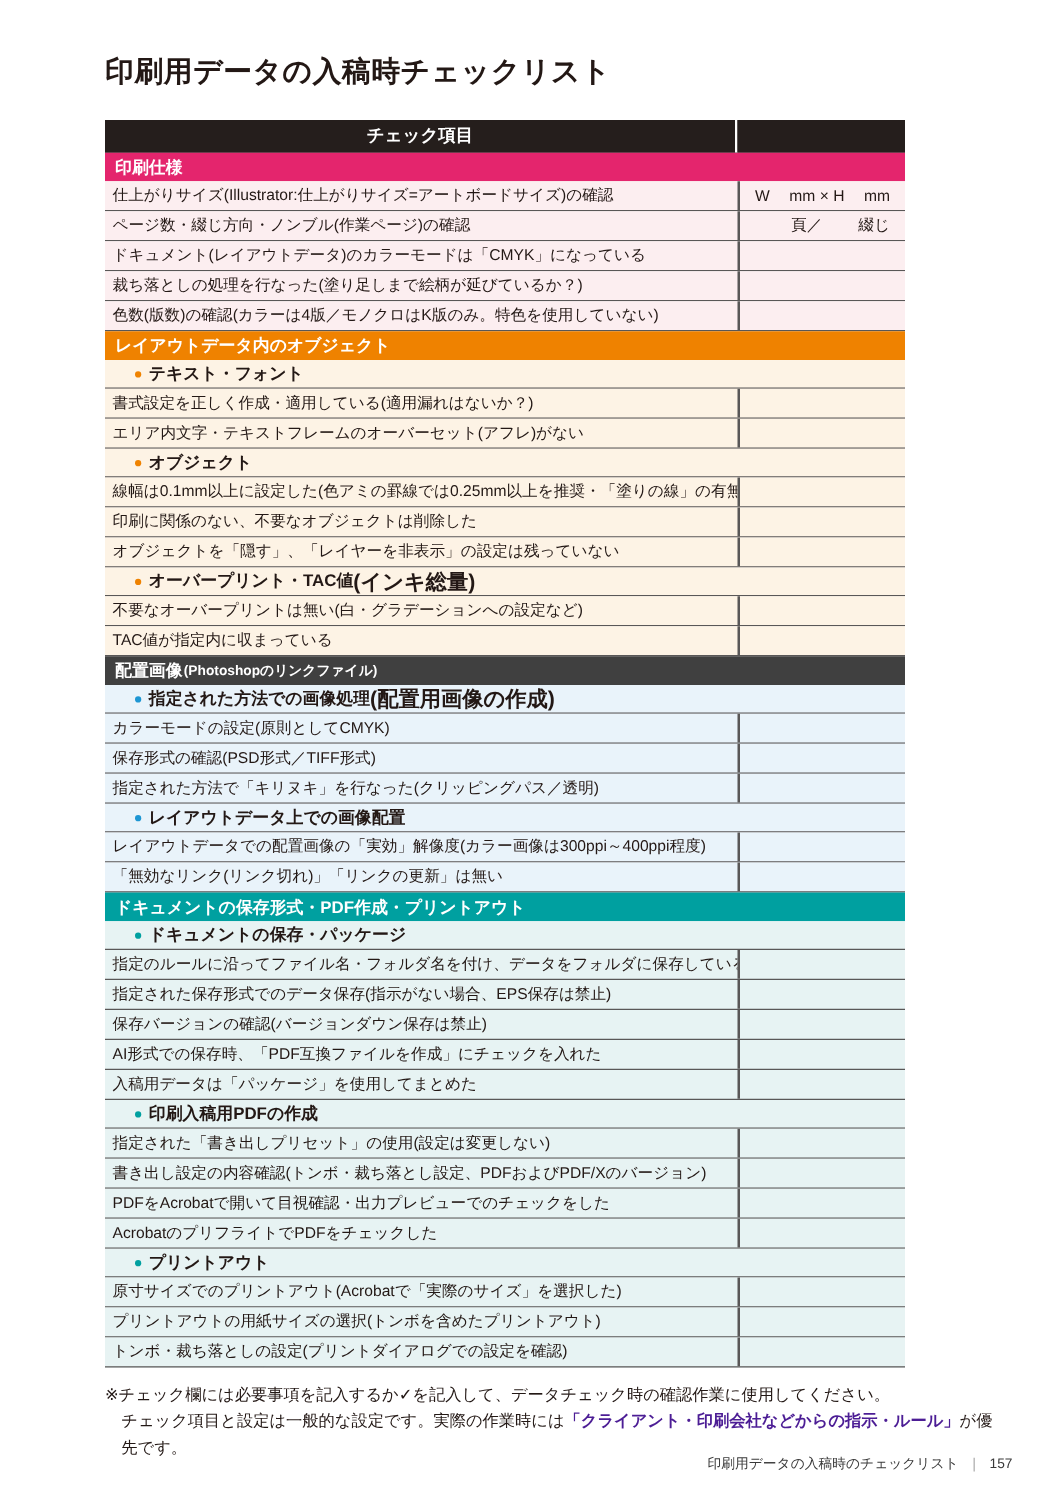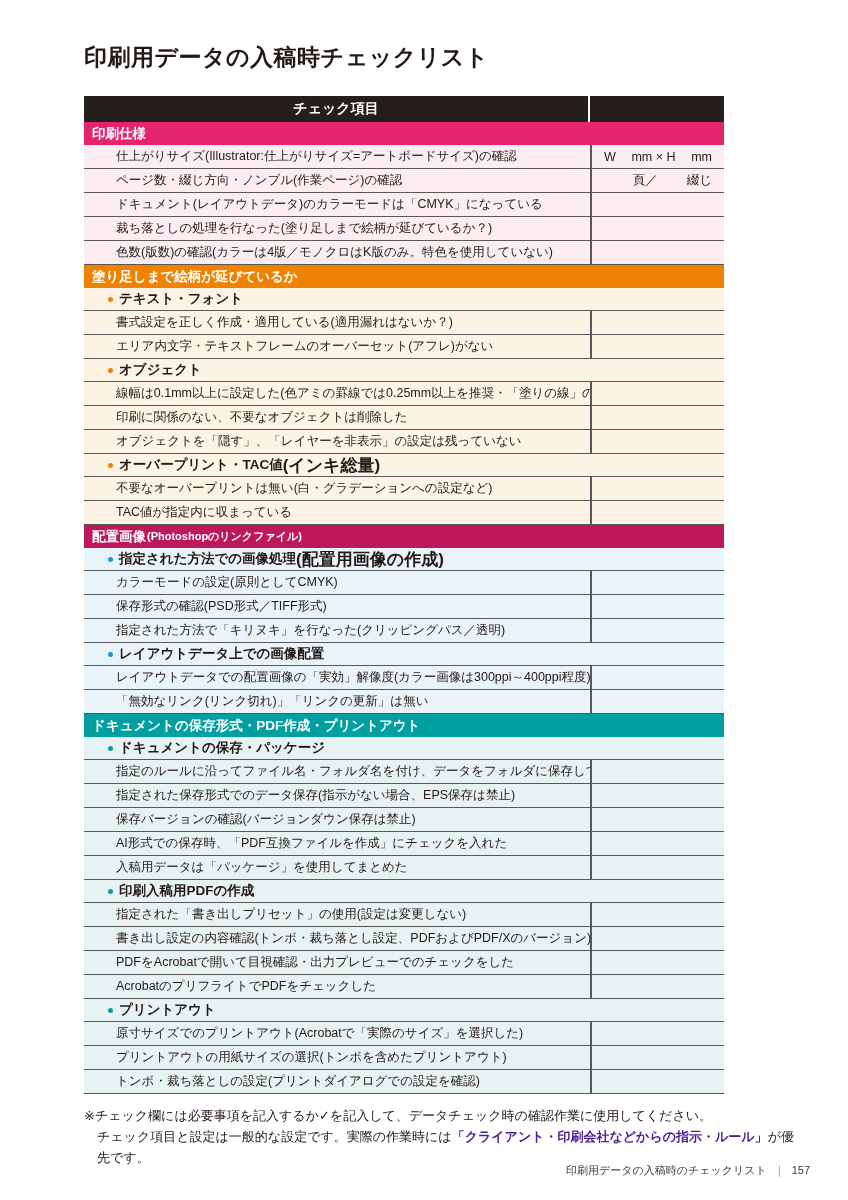--- a/index.html
+++ b/index.html
@@ -24,21 +24,21 @@
   .section-header .small { font-size: 11px; font-weight: bold; margin-left: 1px; }
 
   
   .sub-row { height: 23px; display: flex; align-items: center; padding-left: 24px;
              border-bottom: 1px solid #595757; font-size: 13.5px; font-weight: bold; color: #231815; }
   .bullet { width: 5px; height: 5px; border-radius: 50%; margin-right: 6px; flex: 0 0 auto; }
   .small.dark { font-size: 17px; font-weight: bold; color: #231815; }
 
   
   .item-row { height: 24px; display: flex; border-bottom: 1px solid #595757; }
-  .item-left { flex: 0 0 506px; padding-left: 32px; padding-right: 6px; font-size: 12.5px;
+  .item-left { flex: 0 0 506px; padding-left: 6px; padding-right: 6px; font-size: 12.5px;
                display: flex; align-items: center; white-space: nowrap; overflow: hidden; }
   .item-check { flex: 1; border-left: 2px solid #595757; display: flex; align-items: center;
                 justify-content: space-between; padding: 0 12px; font-size: 12.5px; }
 
   
   .notes { margin-top: 11px; font-size: 13px; line-height: 1.62; color: #231815; }
   .notes .note2 { padding-left: 13px; }
   .notes .red { color: #4c1d95; font-weight: bold; }
 
   
@@ -83,21 +83,21 @@
         </div>
         <div class="item-row" style="background: rgb(252, 238, 240);">
           <div class="item-left">裁ち落としの処理を行なった(塗り足しまで絵柄が延びているか？)</div>
           <div class="item-check"></div>
         </div>
         <div class="item-row" style="background: rgb(252, 238, 240);">
           <div class="item-left">色数(版数)の確認(カラーは4版／モノクロはK版のみ。特色を使用していない)</div>
           <div class="item-check"></div>
         </div>
         <div class="section-header" style="background: rgb(239, 130, 0);">
-          <span>塗り足しまで絵柄が延びているか</span>
+          <span>レイアウトデータ内のオブジェクト</span>
         </div>
         <div class="sub-row" style="background: rgb(253, 243, 229);">
           <span class="bullet" style="background: rgb(239, 130, 0);"></span>
           <span>テキスト・フォント</span>
         </div>
         <div class="item-row" style="background: rgb(253, 243, 229);">
           <div class="item-left">書式設定を正しく作成・適用している(適用漏れはないか？)</div>
           <div class="item-check"></div>
         </div>
         <div class="item-row" style="background: rgb(253, 243, 229);">
@@ -126,21 +126,21 @@
           <span class="small dark">(インキ総量)</span>
         </div>
         <div class="item-row" style="background: rgb(253, 243, 229);">
           <div class="item-left">不要なオーバープリントは無い(白・グラデーションへの設定など)</div>
           <div class="item-check"></div>
         </div>
         <div class="item-row" style="background: rgb(253, 243, 229);">
           <div class="item-left">TAC値が指定内に収まっている</div>
           <div class="item-check"></div>
         </div>
-        <div class="section-header" style="background: #be185d;">
+        <div class="section-header" style="background: #404040;">
           <span>配置画像</span>
           <span class="small">(Photoshopのリンクファイル)</span>
         </div>
         <div class="sub-row" style="background: rgb(233, 243, 250);">
           <span class="bullet" style="background: rgb(29, 150, 211);"></span>
           <span>指定された方法での画像処理</span>
           <span class="small dark">(配置用画像の作成)</span>
         </div>
         <div class="item-row" style="background: rgb(233, 243, 250);">
           <div class="item-left">カラーモードの設定(原則としてCMYK)</div>

